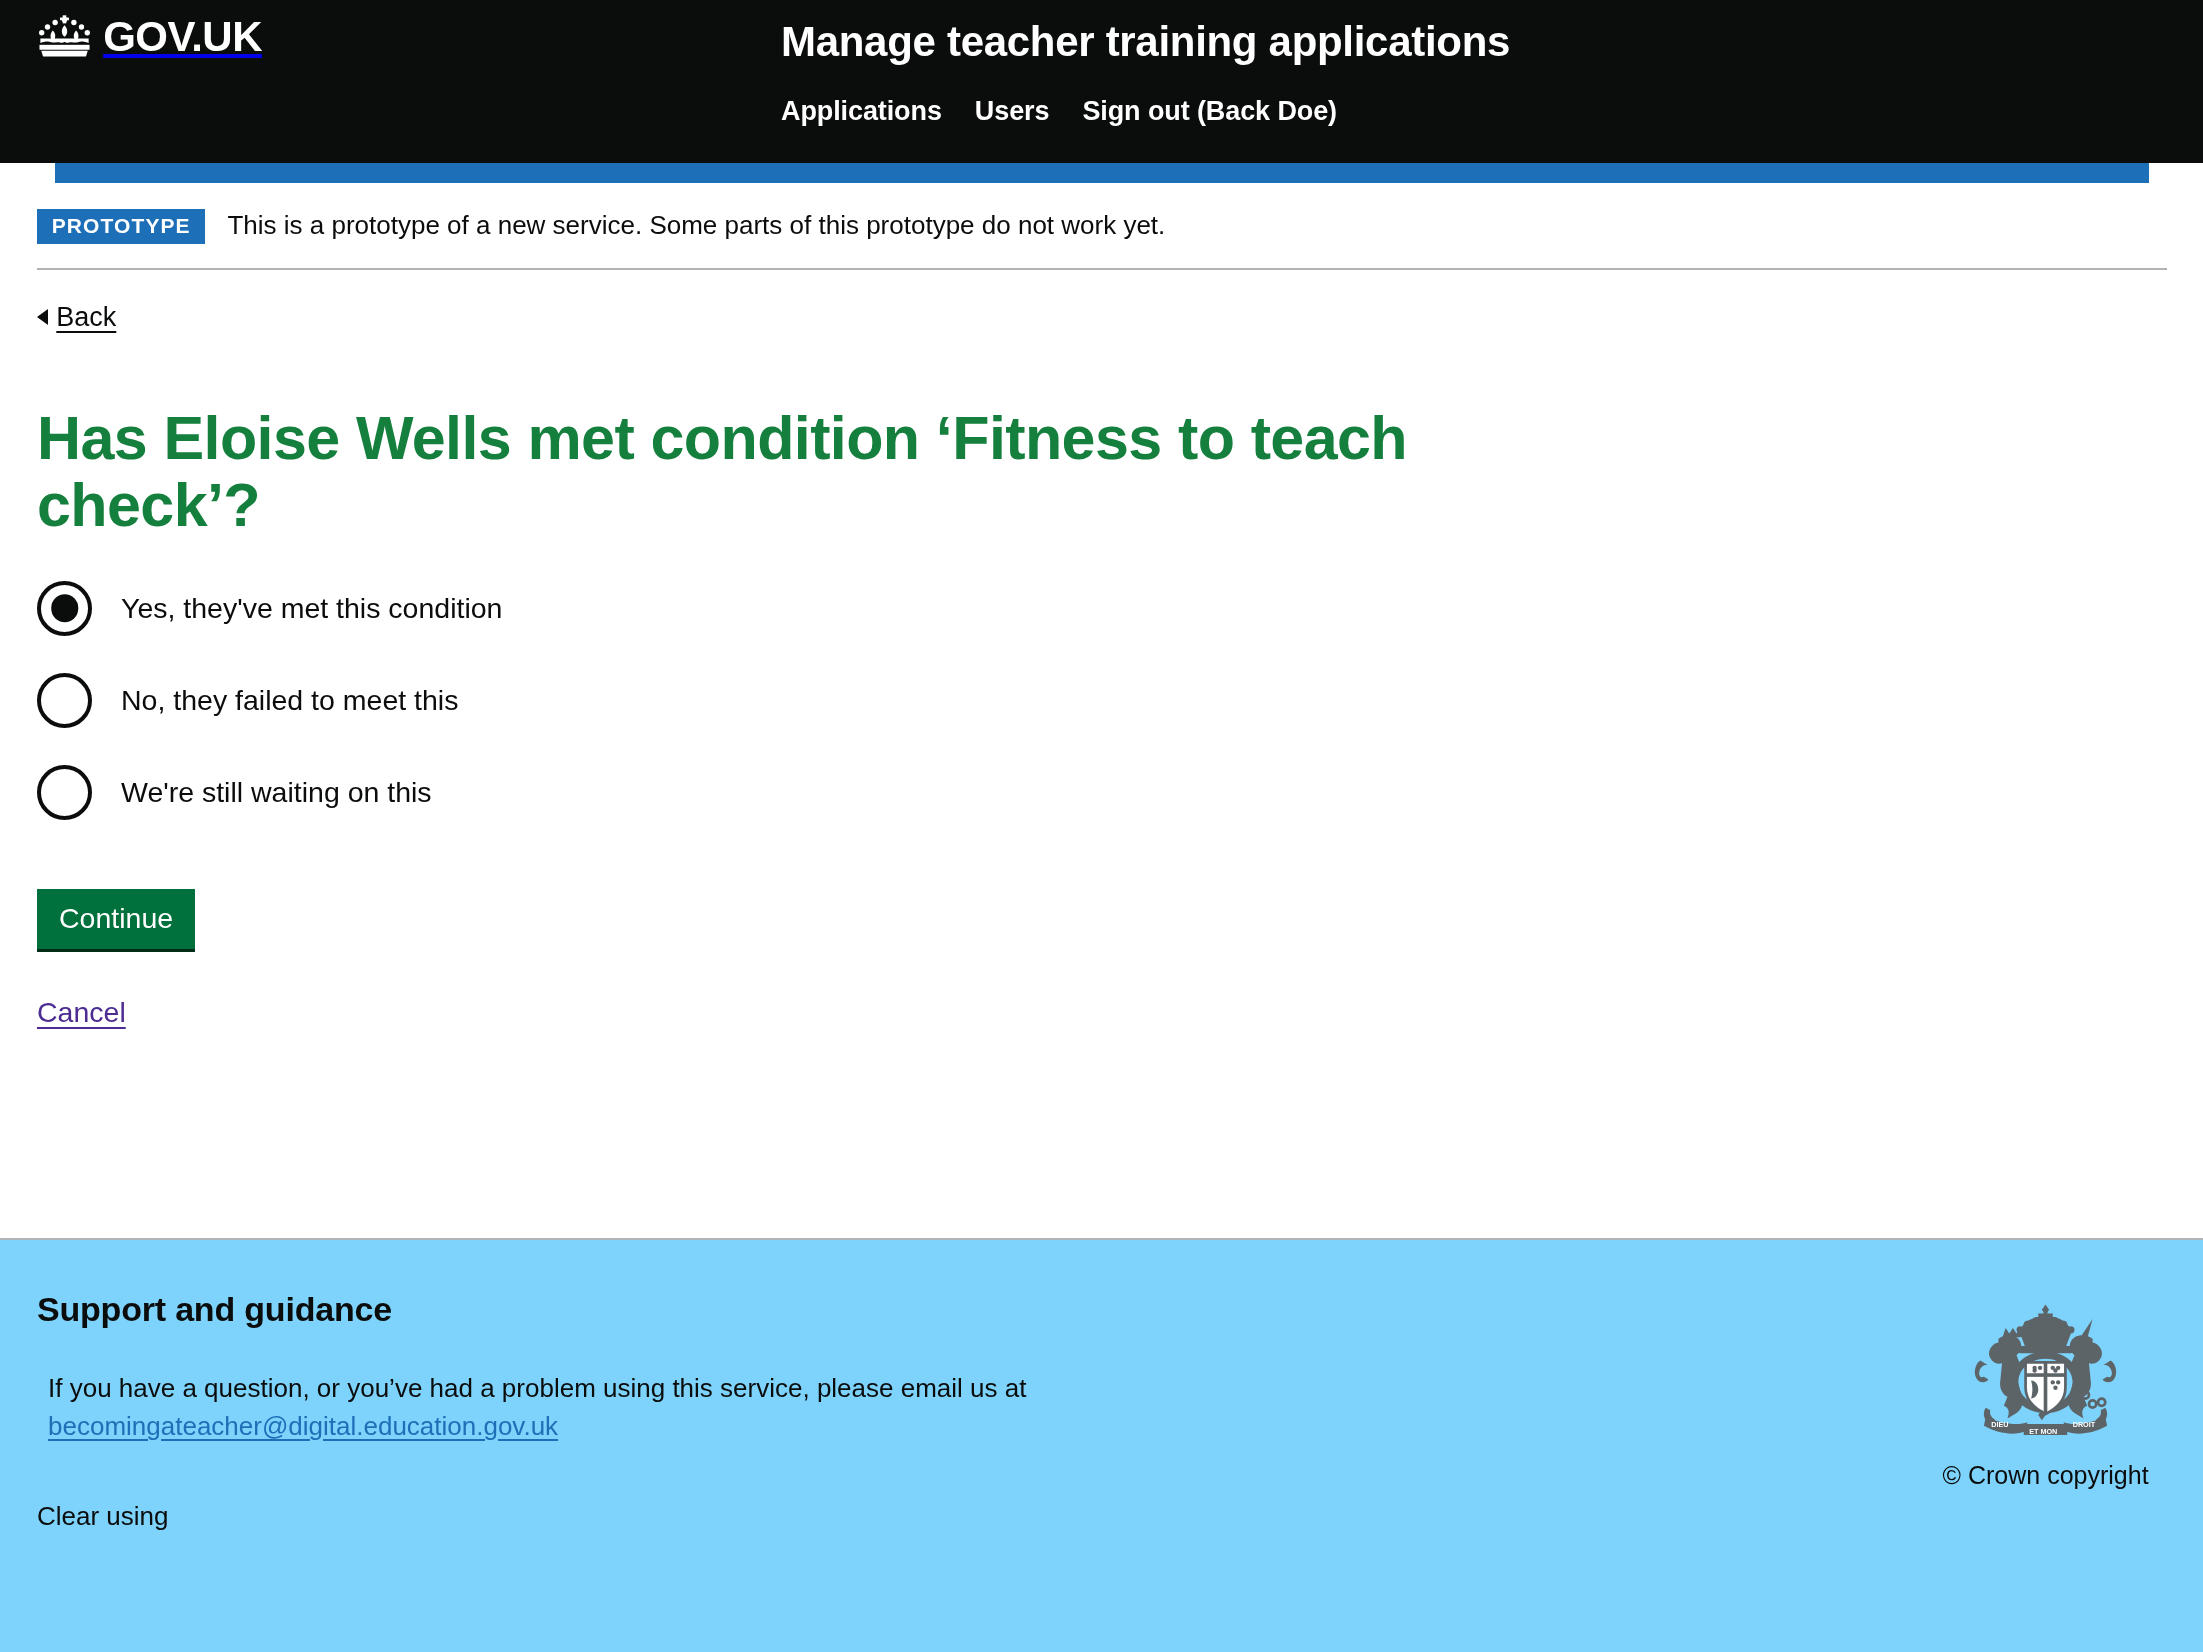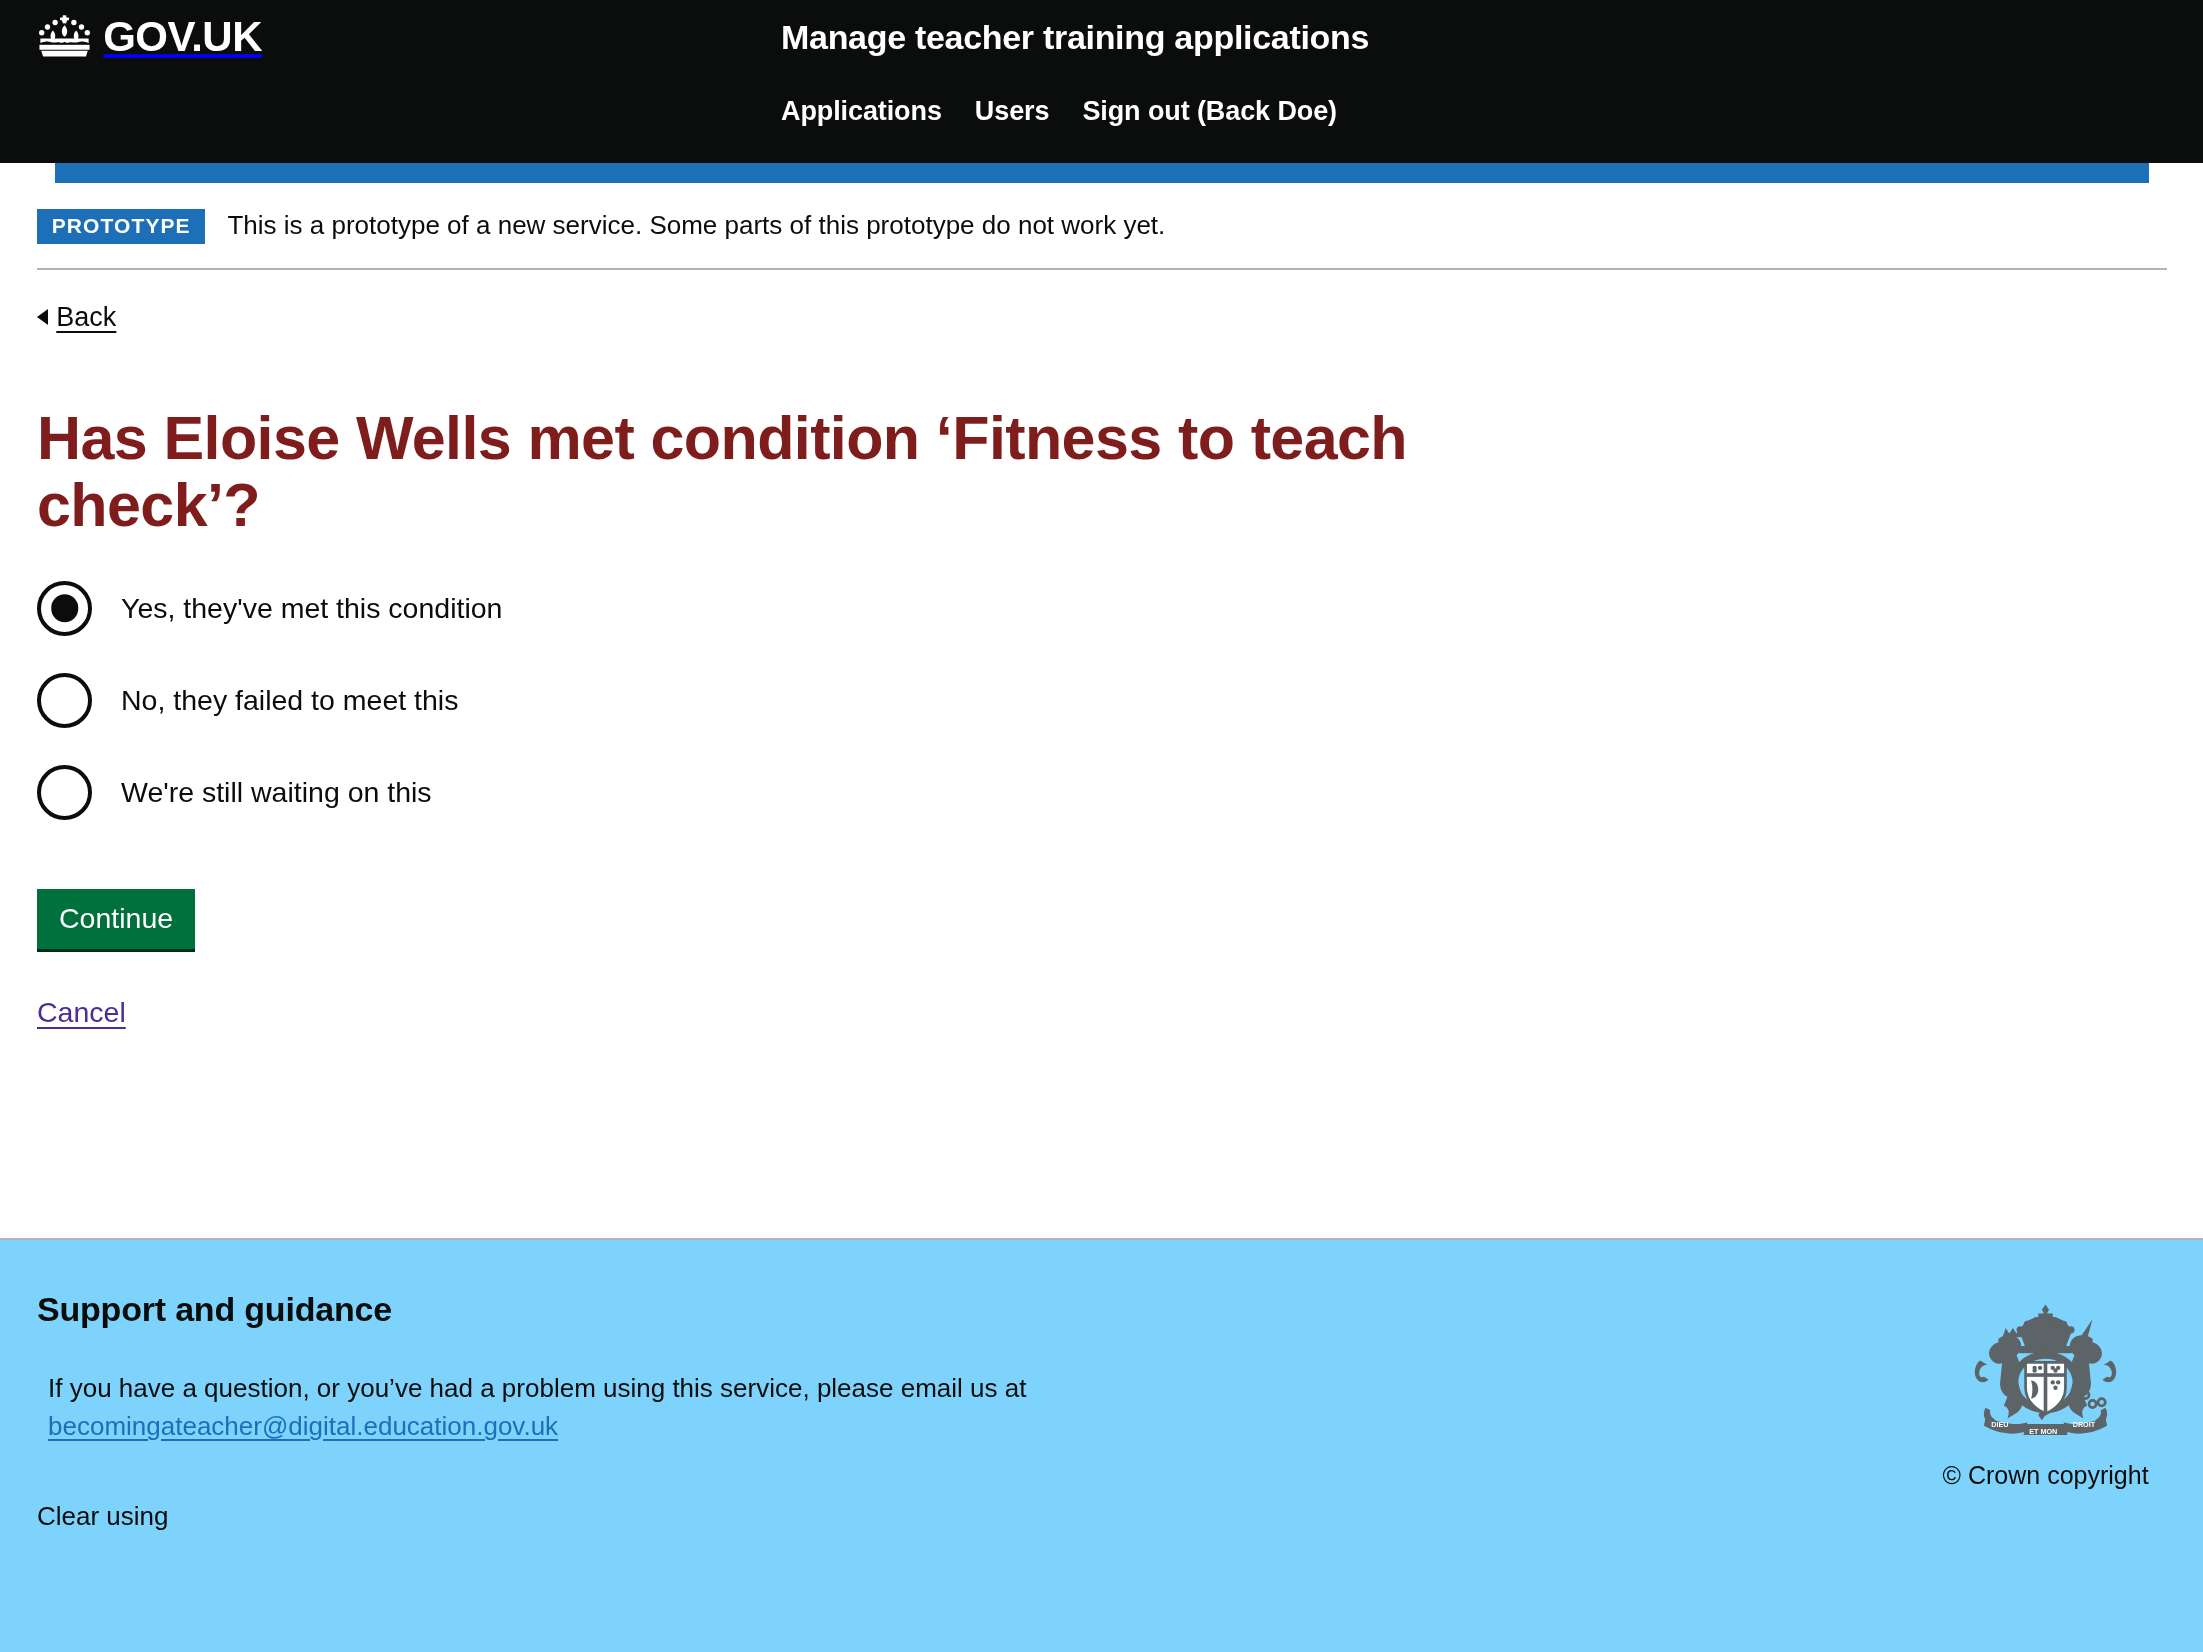--- a/index.html
+++ b/index.html
@@ -29,21 +29,21 @@
     color: #ffffff;
     font-size: 42px;
     font-weight: 700;
     letter-spacing: -0.5px;
     line-height: 1;
   }
   .header-service {
     position: absolute;
     left: 781px; top: 16.5px;
     color: #ffffff;
-    font-size: 34px;
+    font-size: 42px;
     font-weight: 700;
     letter-spacing: -0.3px;
     line-height: 1.2;
   }
   .header-nav {
     position: absolute;
     left: 781px; top: 96px;
     display: flex; gap: 33px;
   }
   .header-nav a {
@@ -110,21 +110,21 @@
     border-top: 8.3px solid transparent;
     border-bottom: 8.3px solid transparent;
     border-right: 11px solid #0b0c0c;
     margin-right: 8.3px;
     vertical-align: 0.9px;
   }
 
   h1.question {
     font-size: 61px;
     font-weight: 700;
-    color: #7f1d1d;
+    color: #15803d;
     line-height: 1.1;
     letter-spacing: -0.6px;
     margin: 72px 0 0 0;
     max-width: 1377px;
   }
 
   .radios { margin-top: 39px; }
   .radio-item {
     display: flex;
     align-items: center;

